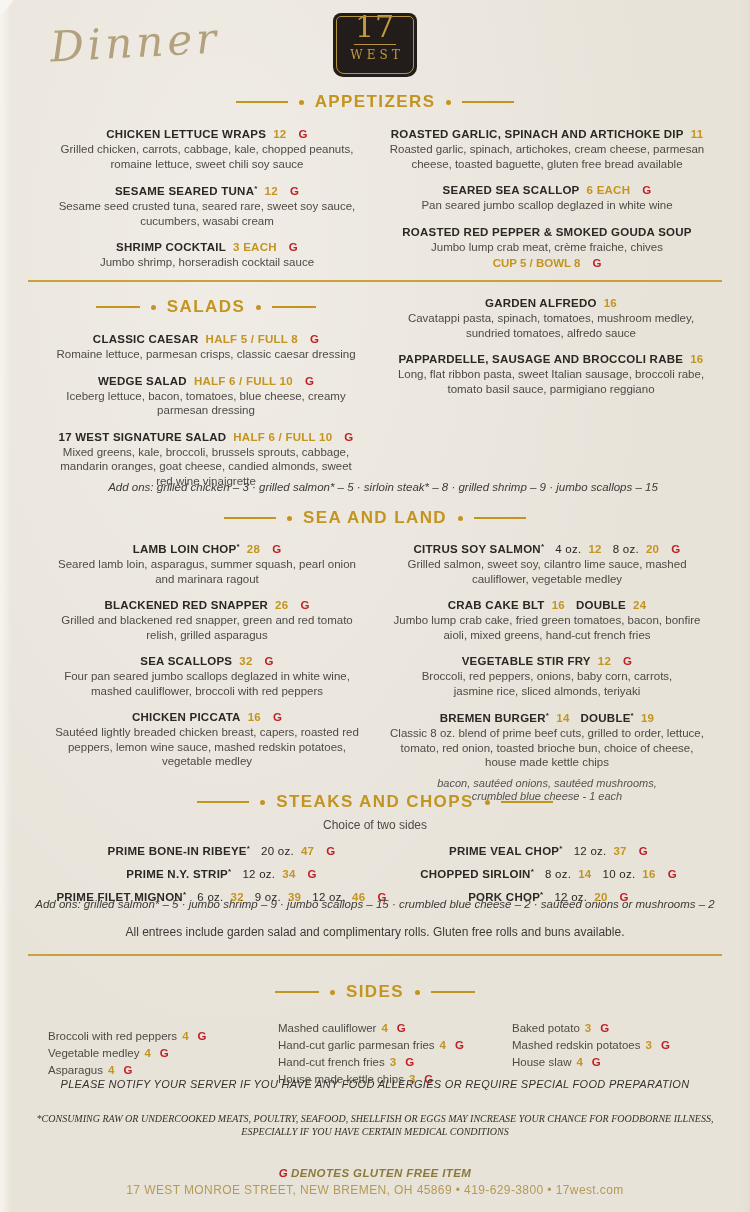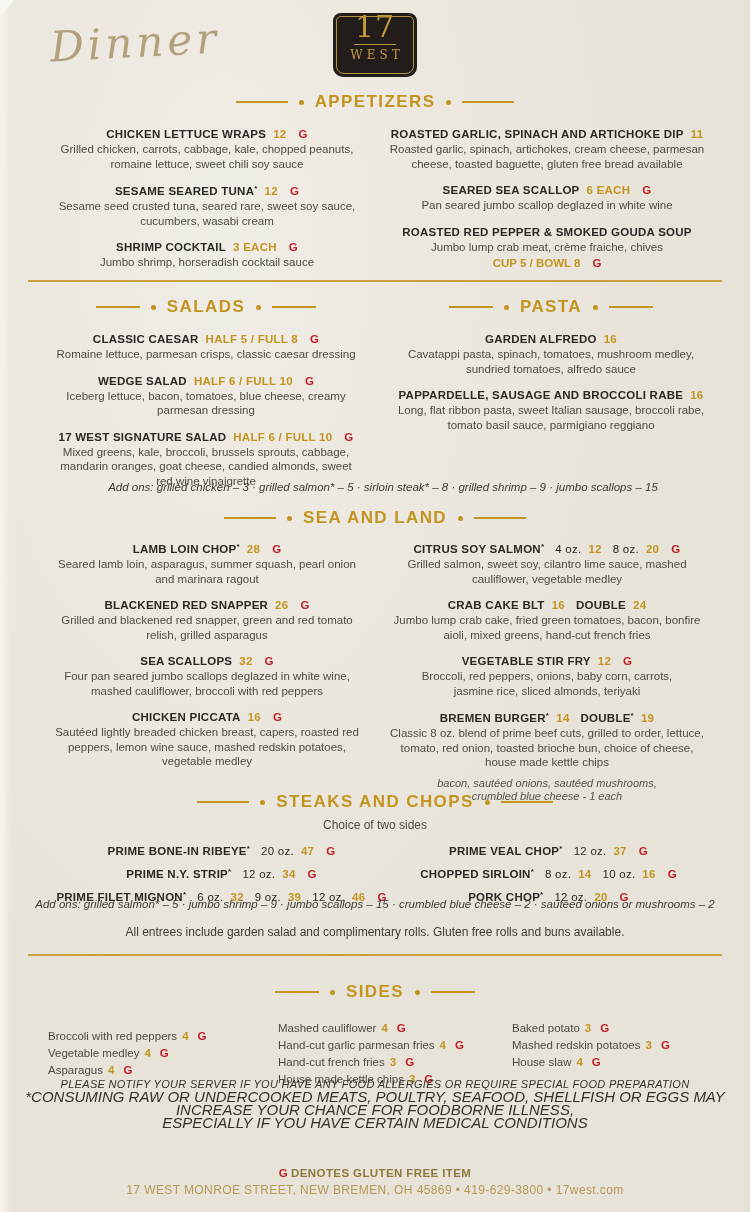--- a/index.html
+++ b/index.html
@@ -91,24 +91,24 @@
   .sides-col{position:absolute;}
   #sides-col1{left:48px;top:8px;width:220px;}
   #sides-col2{left:278px;top:0;width:240px;}
   #sides-col3{left:512px;top:0;width:215px;}
   .side-line{font-size:11.5px;color:#4e4a46;line-height:17px;white-space:nowrap;}
   .sprice{color:#c3941f;font-weight:700;margin-left:5px;}
   .side-line .gmark{margin-left:9px;}
 
   #footer-notices{position:absolute;top:1078px;left:0;right:0;text-align:center;}
   .allergy{font-size:11px;font-style:italic;color:#34312d;letter-spacing:.3px;}
-  .warning{font-size:15px;font-style:italic;color:#34312d;margin-top:0;
-    line-height:13px;white-space:pre-line;}
+  .warning{font-size:10px;font-style:italic;color:#34312d;margin-top:22px;
+    line-height:13px;white-space:pre-line;font-family:Liberation Serif, serif;}
   #footer-legend{position:absolute;top:1167px;left:0;right:0;text-align:center;}
-  .legend{font-size:11.5px;font-weight:700;letter-spacing:.4px;color:#8c7a3c;}
+  .legend{font-size:11.5px;font-weight:700;letter-spacing:.4px;color:#8c7a3c;font-style:italic;}
   .legend .legend-g{color:#bf2026;margin-right:3px;}
   .address{font-size:12px;color:#b59a55;margin-top:4px;letter-spacing:.4px;}
 </style>
 </head>
 <body>
 
 <div class="page">
   <div class="corner"></div>
 
   <div class="script-title">Dinner</div>
@@ -186,27 +186,20 @@
         <div class="item">
           <div class="item-head"><span class="iname">17 WEST SIGNATURE SALAD</span><span class="price">HALF 6 / FULL 10</span><span class="gmark">G</span></div>
           <div class="idesc">Mixed greens, kale, broccoli, brussels sprouts, cabbage,
 mandarin oranges, goat cheese, candied almonds, sweet
 red wine vinaigrette</div>
         </div>
       </div>
   </div>
 
   <div id="sec-pasta">
-    <div class="sec-head small">
-      <span class="rule"></span>
-      <span class="dot"></span>
-      <span class="sec-title">PASTA</span>
-      <span class="dot"></span>
-      <span class="rule"></span>
-    </div>
     <div>
         <div class="item">
           <div class="item-head"><span class="iname">GARDEN ALFREDO</span><span class="price">16</span></div>
           <div class="idesc">Cavatappi pasta, spinach, tomatoes, mushroom medley,
 sundried tomatoes, alfredo sauce</div>
         </div>
         <div class="item">
           <div class="item-head"><span class="iname">PAPPARDELLE, SAUSAGE AND BROCCOLI RABE</span><span class="price">16</span></div>
           <div class="idesc">Long, flat ribbon pasta, sweet Italian sausage, broccoli rabe,
 tomato basil sauce, parmigiano reggiano</div>

